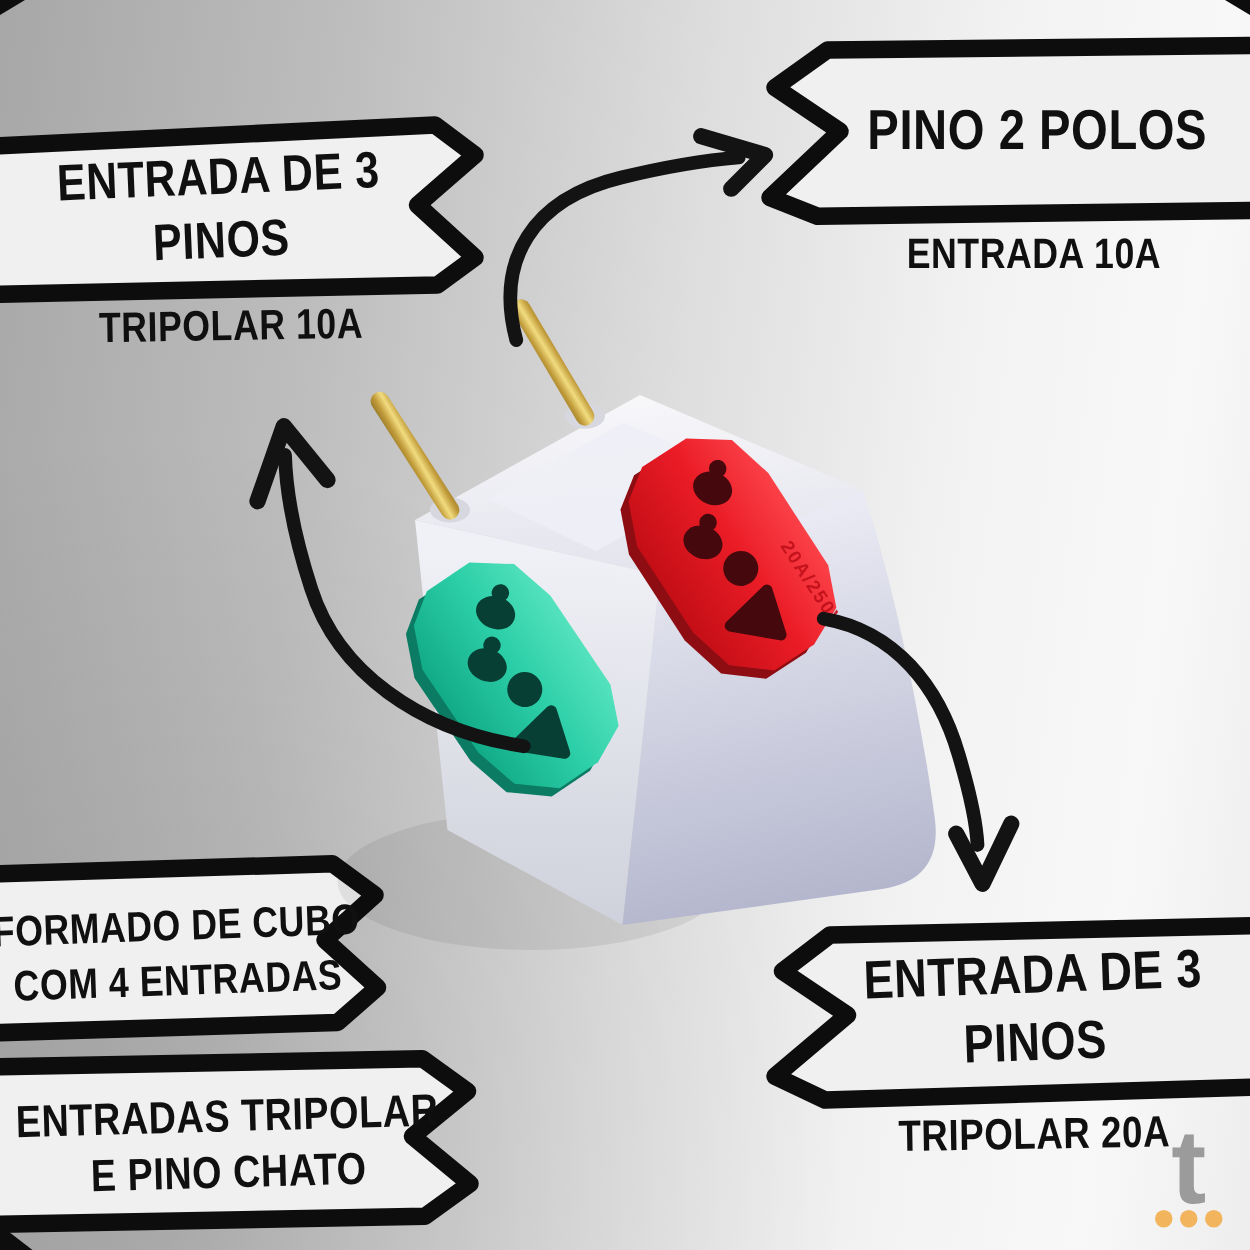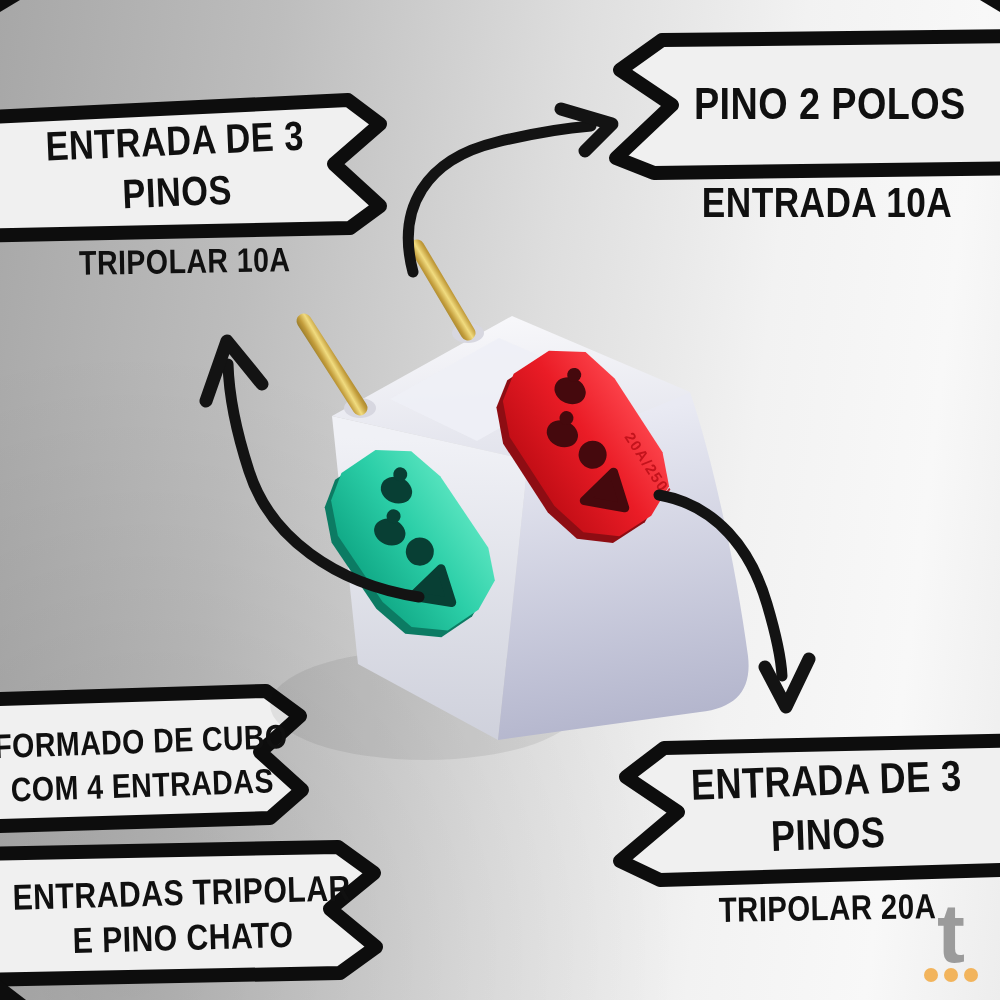--- a/index.html
+++ b/index.html
@@ -15,21 +15,21 @@
   .arrow{fill:none;stroke:#131313;stroke-width:11;stroke-linecap:round;stroke-linejoin:round;}
   .ahead{fill:none;stroke:#131313;stroke-width:13;stroke-linecap:round;stroke-linejoin:round;}
   .lbl{
     position:absolute;display:flex;flex-direction:column;align-items:center;justify-content:center;
     color:#101010;font-weight:bold;text-align:center;letter-spacing:.5px;z-index:4;
   }
   .line{display:block;transform:scaleX(.84);white-space:nowrap;}
   #lbl-tl{left:-12px;top:106px;width:376px;height:122px;font-size:41px;line-height:51px;transform:rotate(-2.4deg);}
   #lbl-tl-sub{left:25px;top:238px;width:320px;height:46px;font-size:34px;transform:rotate(-1deg);}
   #lbl-tr{left:650px;top:44px;width:360px;height:120px;font-size:45px;line-height:50px;}
-  #lbl-tr-sub{left:662px;top:182px;width:330px;height:42px;font-size:42px;}
+  #lbl-tr-sub{left:662px;top:182px;width:330px;height:42px;font-size:34px;}
   #lbl-bl1{left:-14px;top:706px;width:312px;height:114px;font-size:34px;line-height:44px;transform:rotate(-2deg);}
   #lbl-bl2{left:-14px;top:860px;width:392px;height:110px;font-size:36px;line-height:45px;transform:rotate(-1.6deg);}
   #lbl-br{left:648px;top:748px;width:358px;height:118px;font-size:43px;line-height:54px;transform:rotate(-2deg);}
   #lbl-br-sub{left:655px;top:886px;width:344px;height:44px;font-size:35px;transform:rotate(-1deg);}
   #watermark{position:absolute;left:908px;top:894px;width:86px;text-align:center;z-index:5;}
   .wm-t{display:block;font-size:84px;line-height:78px;font-weight:bold;color:#9b9b9b;}
   .wm-dots{display:flex;gap:6px;justify-content:center;margin-top:-4px;}
   .dot{width:14px;height:14px;border-radius:50%;background:#f2b45c;}
 </style>
 </head>

